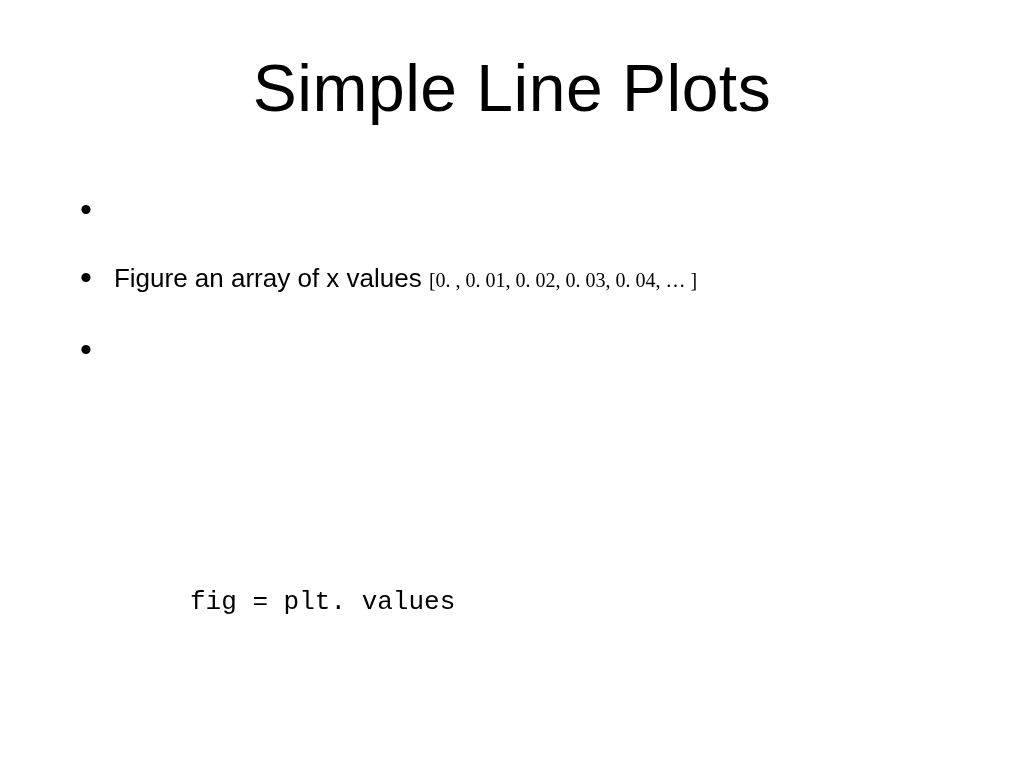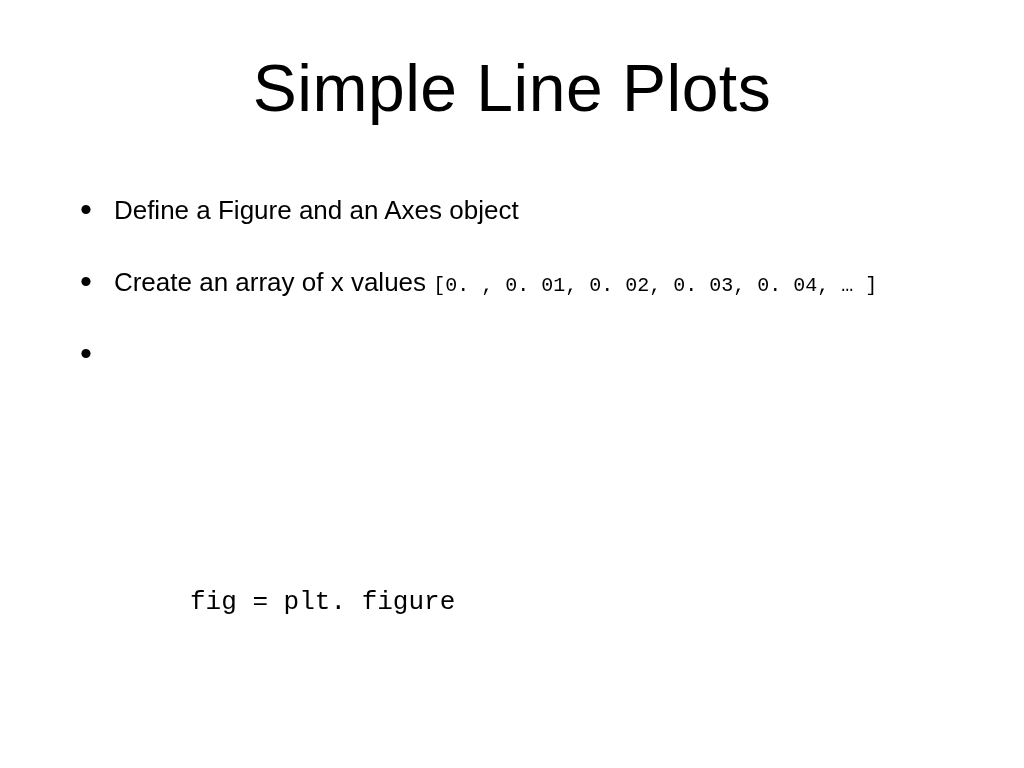--- a/index.html
+++ b/index.html
@@ -43,21 +43,21 @@
     line-height: 1;
     margin-right: 22px;
     position: relative;
     top: 2px;
   }
   .bullet-text {
     font-size: 26px;
     line-height: 1.3;
   }
   .inline-code {
-    font-family: Liberation Mono, monospace;
+    font-family: Liberation Serif, serif;
     font-size: 20px;
     text-align: right;
   }
   .code-block {
     position: absolute;
     top: 430px;
     left: 190px;
     font-family: "Courier New", Courier, monospace;
     font-size: 26px;
     line-height: 1.25;
@@ -71,41 +71,37 @@
 <body>
 
 <div class="slide">
 
   <div class="title">Simple Line Plots</div>
 
   <div class="bullets">
 
     <div class="bullet-row">
       <span class="bullet-dot">•</span>
-      <span class="bullet-text">
-        <span>Define a Figure and an Axes object</span>
-        <span class="inline-code"></span>
-      </span>
     </div>
 
     <div class="bullet-row">
       <span class="bullet-dot">•</span>
       <span class="bullet-text">
-        <span>Create an array of x values </span>
+        <span>Figure an array of x values </span>
         <span class="inline-code">[0. , 0. 01, 0. 02, 0. 03, 0. 04, … ]</span>
       </span>
     </div>
 
     <div class="bullet-row">
       <span class="bullet-dot">•</span>
     </div>
 
   </div>
 
   <div class="code-block">
     <div class="code-gap"></div>
-    <div>fig = plt. figure</div>
+    <div>fig = plt. values</div>
     
     
     
   </div>
 
 </div>
 
 </body></html>

